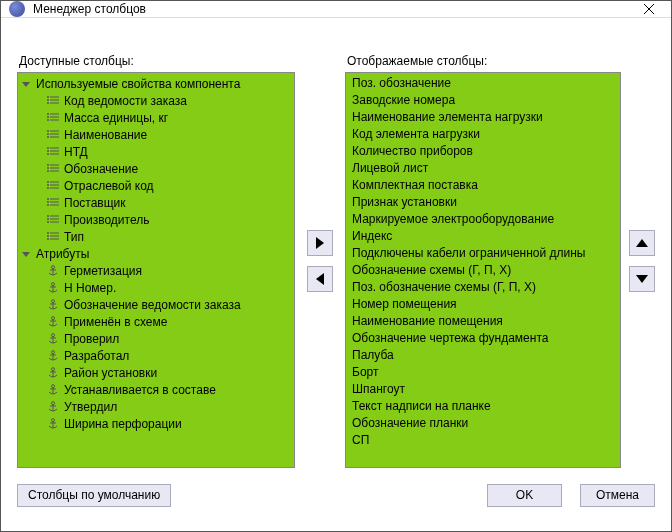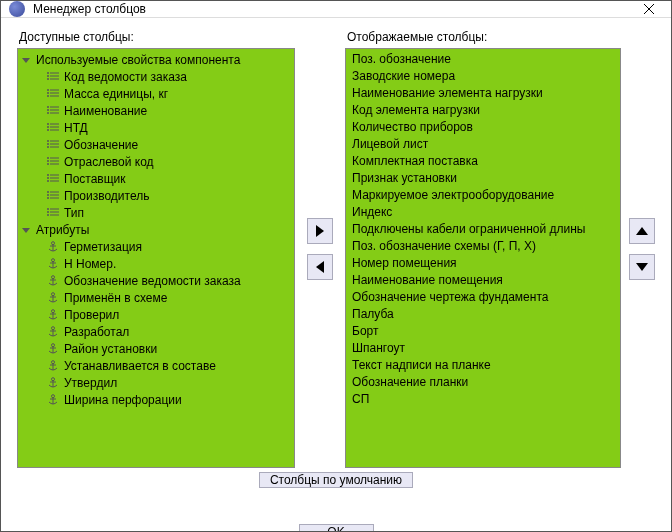--- a/index.html
+++ b/index.html
@@ -37,20 +37,21 @@
   }
   .content {
     padding: 12px 16px 4px 16px;
     display: flex;
     gap: 8px;
     height: calc(100% - 30px - 46px);
   }
   .col {
     display: flex;
     flex-direction: column;
+    margin-top: 24px;
   }
   .col.left { width: 278px; }
   .col.mid { width: 34px; align-items: center; justify-content: center; gap: 10px; }
   .col.right { flex: 1; }
   .col.far { width: 26px; align-items: center; justify-content: center; gap: 10px; }
   .label { margin-bottom: 4px; padding-left: 2px; }
   .listbox {
     flex: 1;
     border: 1px solid #888;
     background: #84cc16;
@@ -95,21 +96,20 @@
     border: 1px solid #aab;
     display: flex; align-items: center; justify-content: center;
     cursor: default;
   }
   .footer {
     height: 46px;
     display: flex;
     align-items: center;
     padding: 0 16px;
     gap: 18px;
-    flex-direction: column;
   }
   .footer .spacer { flex: 1; }
   .btn {
     min-width: 75px;
     height: 23px;
     background: #e8e8f5;
     border: 1px solid #aab;
     display: inline-flex; align-items: center; justify-content: center;
     padding: 0 10px;
     cursor: default;
@@ -402,20 +402,21 @@
         <div class="ditem">Заводские номера</div>
         <div class="ditem">Наименование элемента нагрузки</div>
         <div class="ditem">Код элемента нагрузки</div>
         <div class="ditem">Количество приборов</div>
         <div class="ditem">Лицевой лист</div>
         <div class="ditem">Комплектная поставка</div>
         <div class="ditem">Признак установки</div>
         <div class="ditem">Маркируемое электрооборудование</div>
         <div class="ditem">Индекс</div>
         <div class="ditem">Подключены кабели ограниченной длины</div>
+        <div class="ditem">Обозначение схемы (Г, П, Х)</div>
         <div class="ditem">Поз. обозначение схемы (Г, П, Х)</div>
         <div class="ditem">Номер помещения</div>
         <div class="ditem">Наименование помещения</div>
         <div class="ditem">Обозначение чертежа фундамента</div>
         <div class="ditem">Палуба</div>
         <div class="ditem">Борт</div>
         <div class="ditem">Шпангоут</div>
         <div class="ditem">Текст надписи на планке</div>
         <div class="ditem">Обозначение планки</div>
         <div class="ditem">СП</div>

